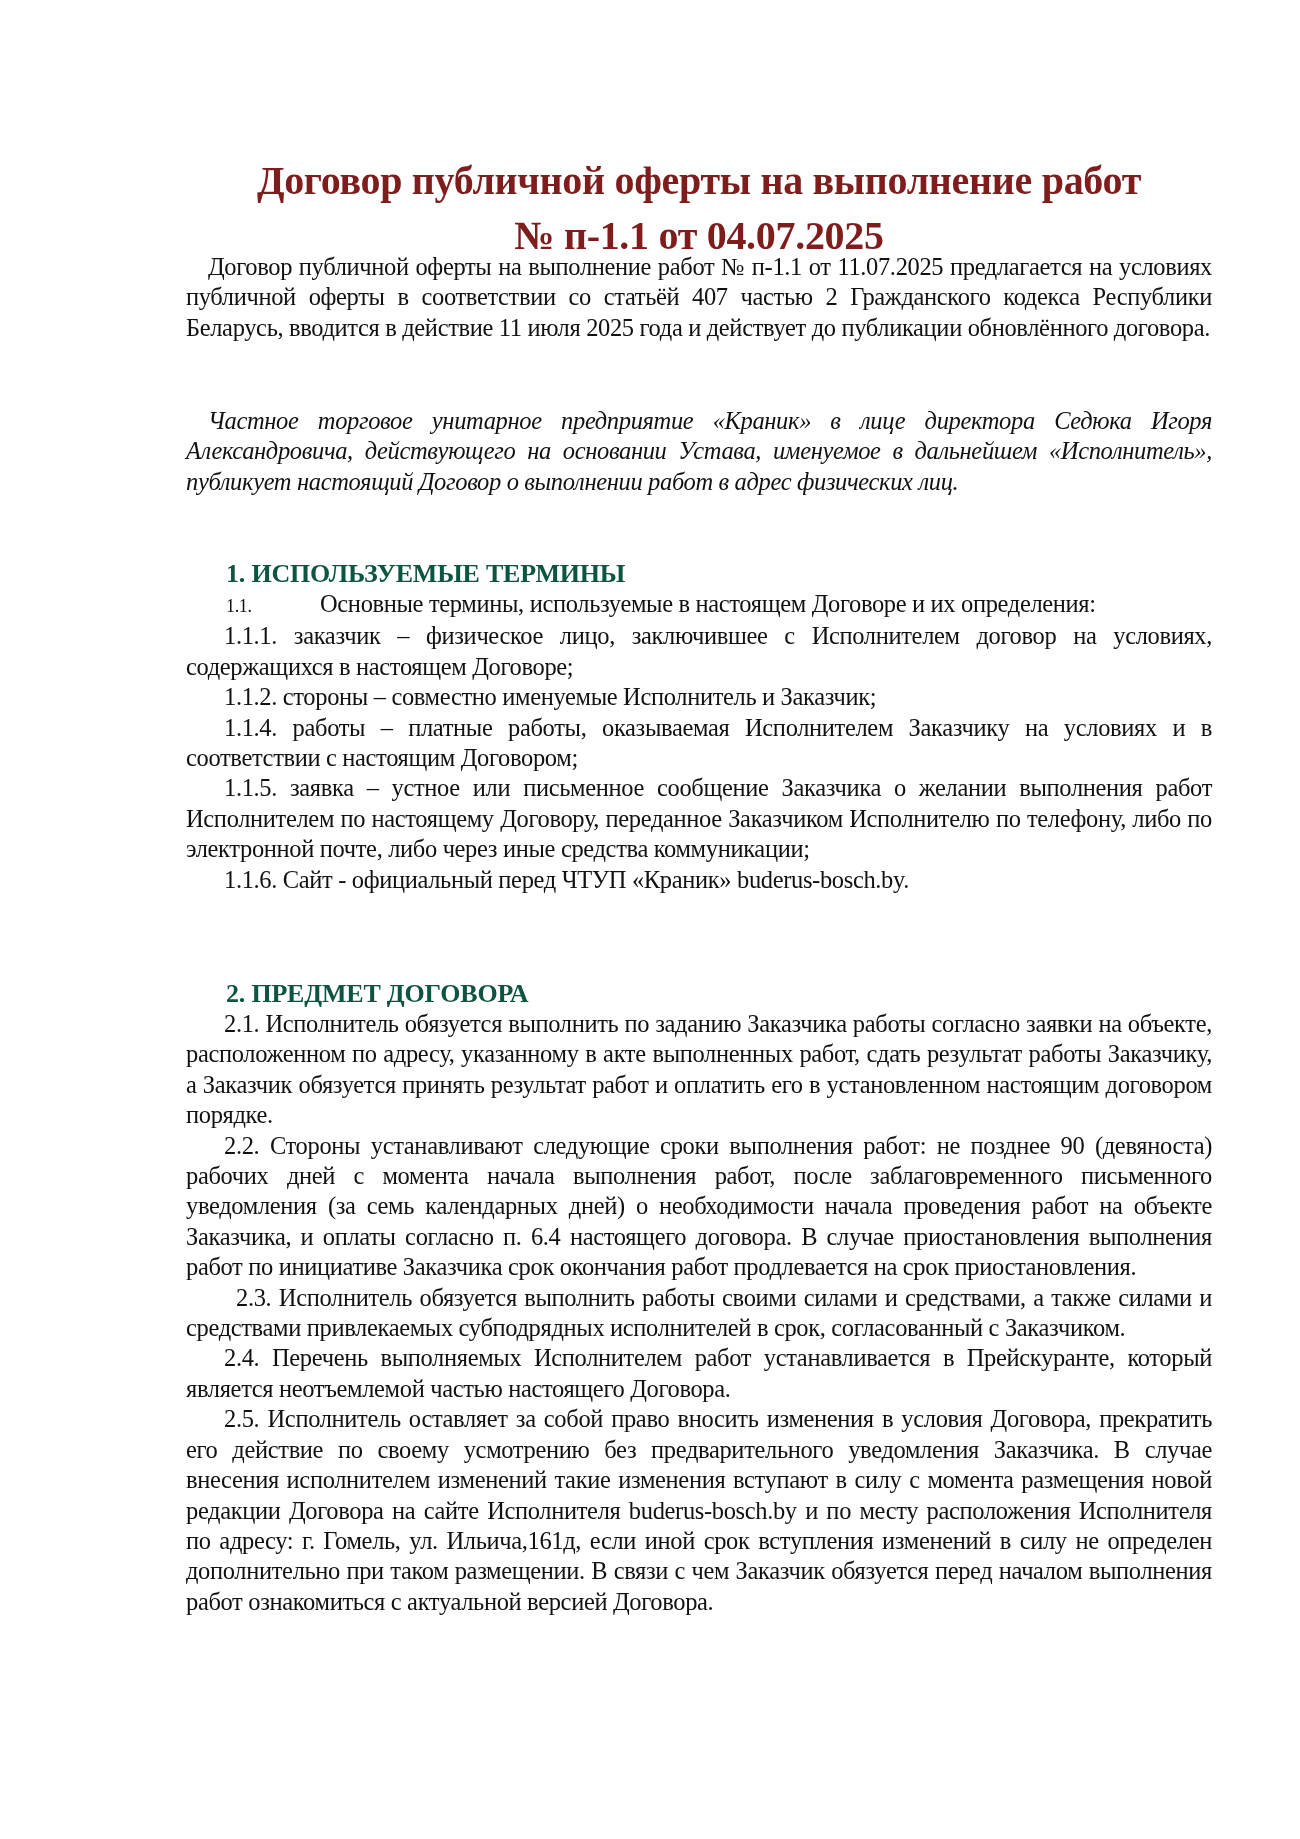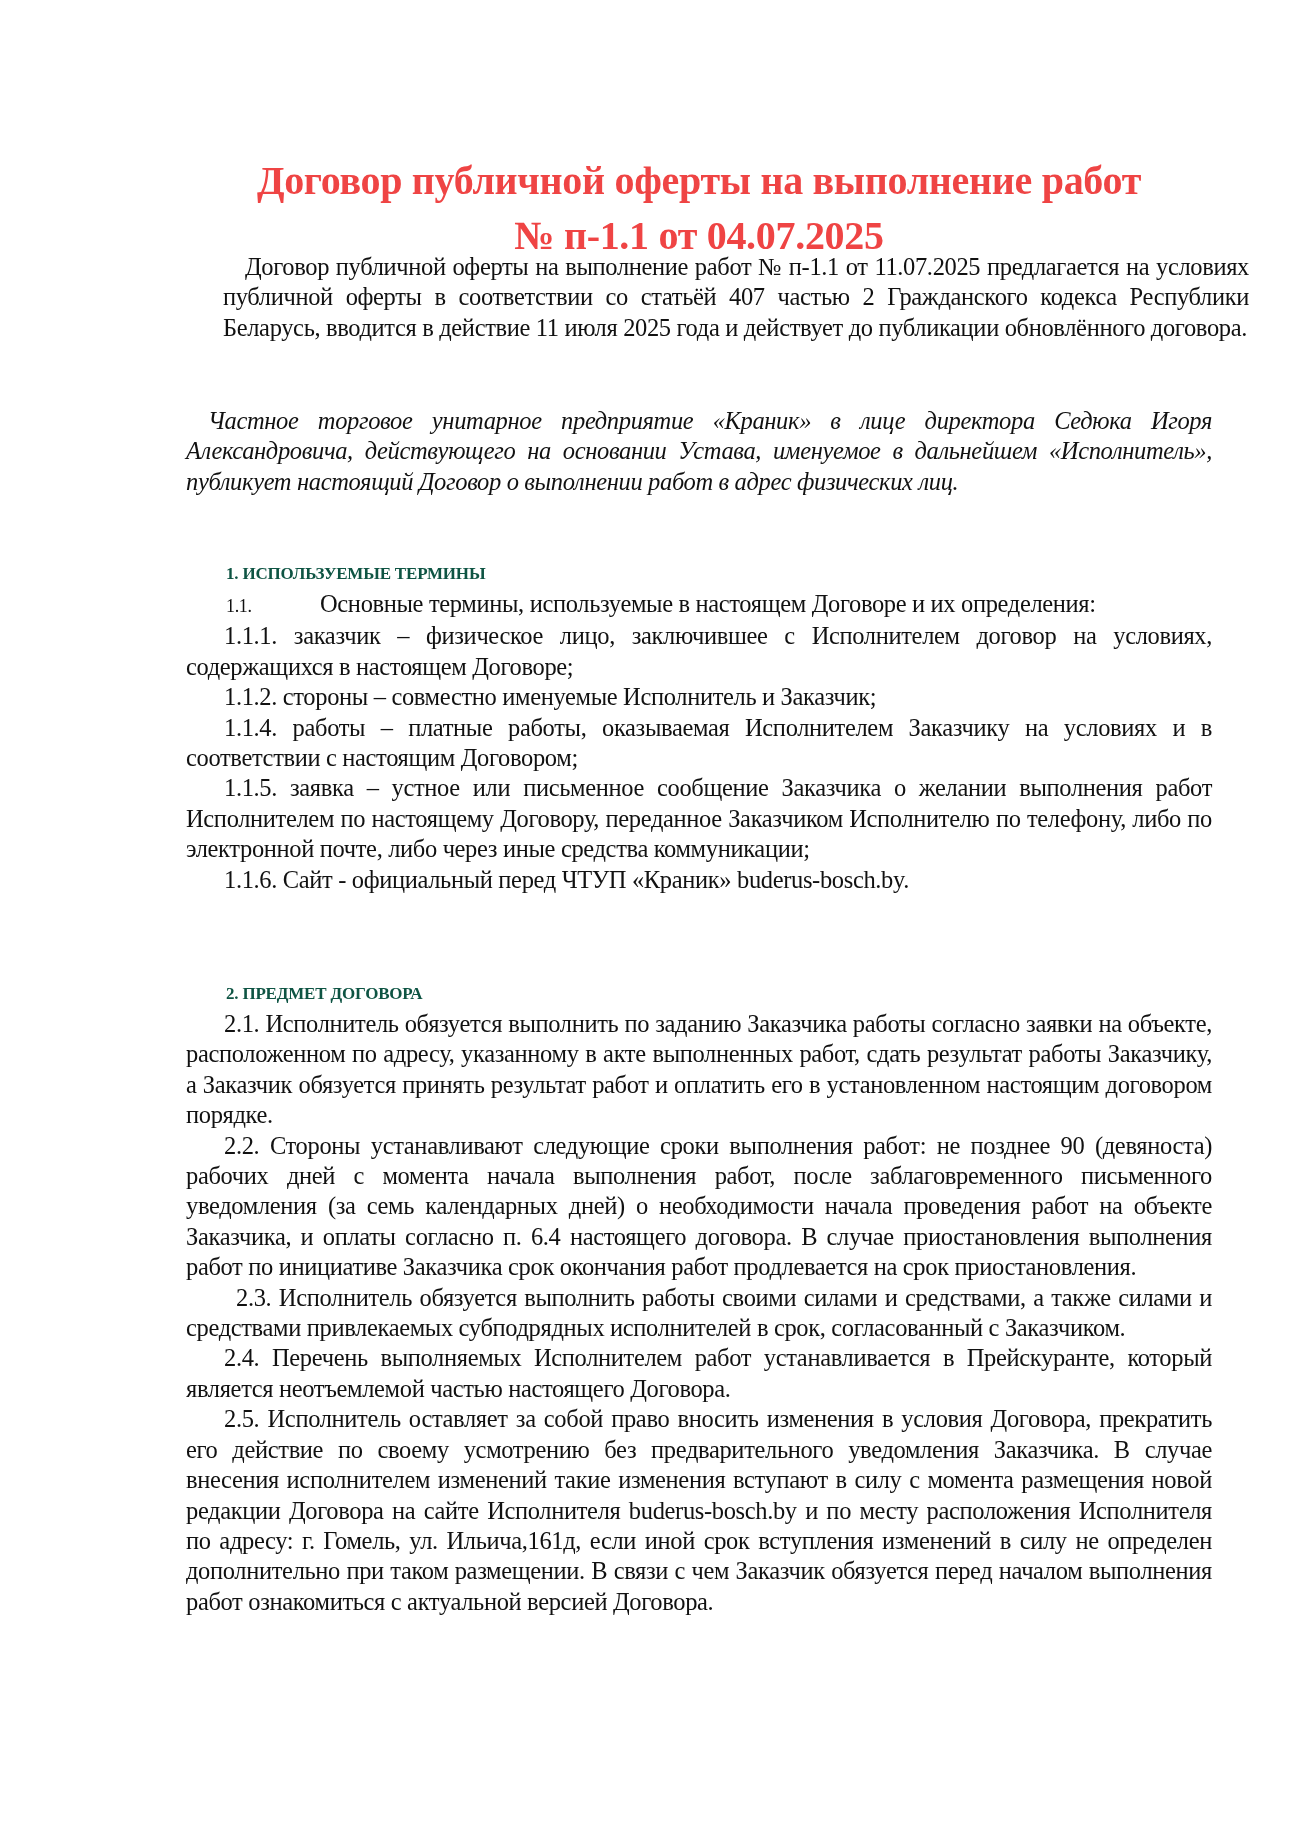--- a/index.html
+++ b/index.html
@@ -23,21 +23,21 @@
     }
     .title {
       position: absolute;
       left: 0;
       width: 1026px;
       top: 126px;
       text-align: center;
       font-weight: bold;
       font-size: 40px;
       line-height: 55px;
-      color: #ef4444;
+      color: #7f1d1d;
       letter-spacing: -0.3px;
     }
     .title .line {
       display: block;
       white-space: nowrap;
     }
     .body-text {
       position: absolute;
       left: 0;
       width: 1026px;
@@ -49,21 +49,21 @@
     }
     .body-text p {
       margin: 0;
     }
     .indent { text-indent: 22px; }
     .indent-lg { text-indent: 38px; }
     .indent-2 { text-indent: 50px; }
     .heading {
       font-weight: bold;
       color: #0e5443;
-      font-size: 17px;
+      font-size: 26px;
       line-height: 30px;
       margin: 0;
       letter-spacing: -0.2px;
     }
     .sans-num {
       font-family: Liberation Serif, serif;
       font-size: 18px;
       display: inline-block;
       width: 94px;
       text-indent: 0;
@@ -76,21 +76,21 @@
 </head>
 <body>
 
 <div class="page">
 
   <h1 class="title">
     <span class="line">Договор публичной оферты на выполнение работ</span>
     <span class="line">№ п-1.1 от 04.07.2025</span>
   </h1>
 
-  <div class="body-text" style="top:252px;margin-left:37px;">
+  <div class="body-text" style="top:252px;">
     <p class="indent">Договор публичной оферты на выполнение работ № п-1.1 от 11.07.2025 предлагается на условиях публичной оферты в соответствии со статьёй 407 частью 2 Гражданского кодекса Республики Беларусь, вводится в действие 11 июля 2025 года и действует до публикации обновлённого договора.</p>
   </div>
 
   <div class="body-text" style="top:406px;font-style:italic;">
     <p class="indent">Частное торговое унитарное предприятие «Краник» в лице директора Седюка Игоря Александровича, действующего на основании Устава, именуемое в дальнейшем «Исполнитель», публикует настоящий Договор о выполнении работ в адрес физических лиц.</p>
   </div>
 
   <div class="body-text" style="top:559px;">
     <p class="heading" style="padding-left:40px;">1.  ИСПОЛЬЗУЕМЫЕ ТЕРМИНЫ</p>
     <p class="term-row" style="text-indent:40px;"><span class="sans-num">1.1.</span><span>Основные термины, используемые в настоящем Договоре и их определения:</span></p>

